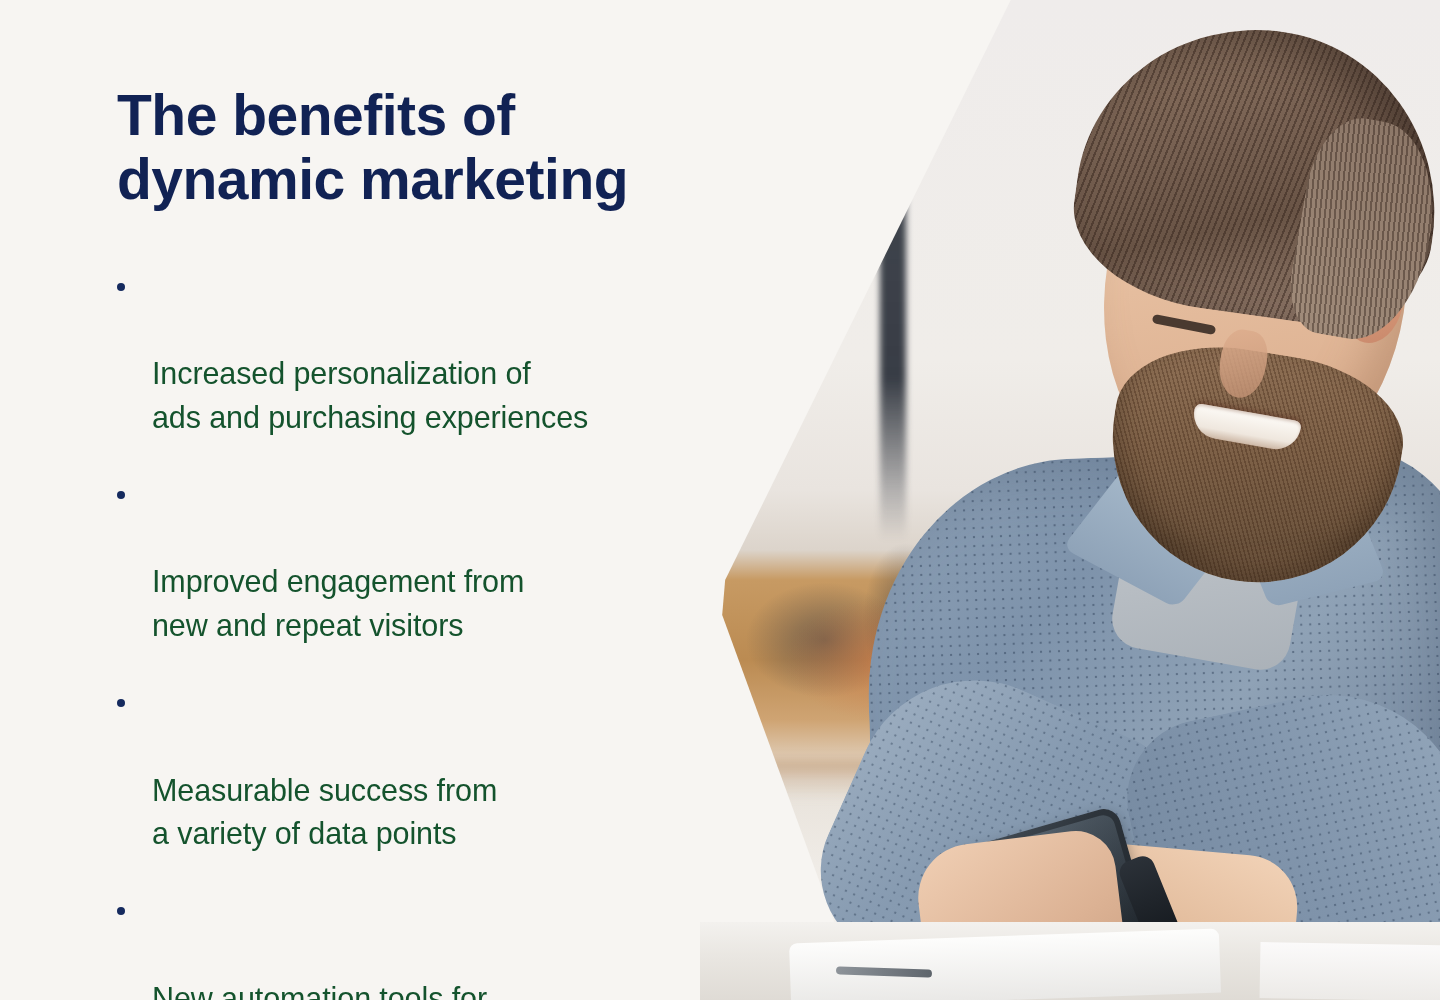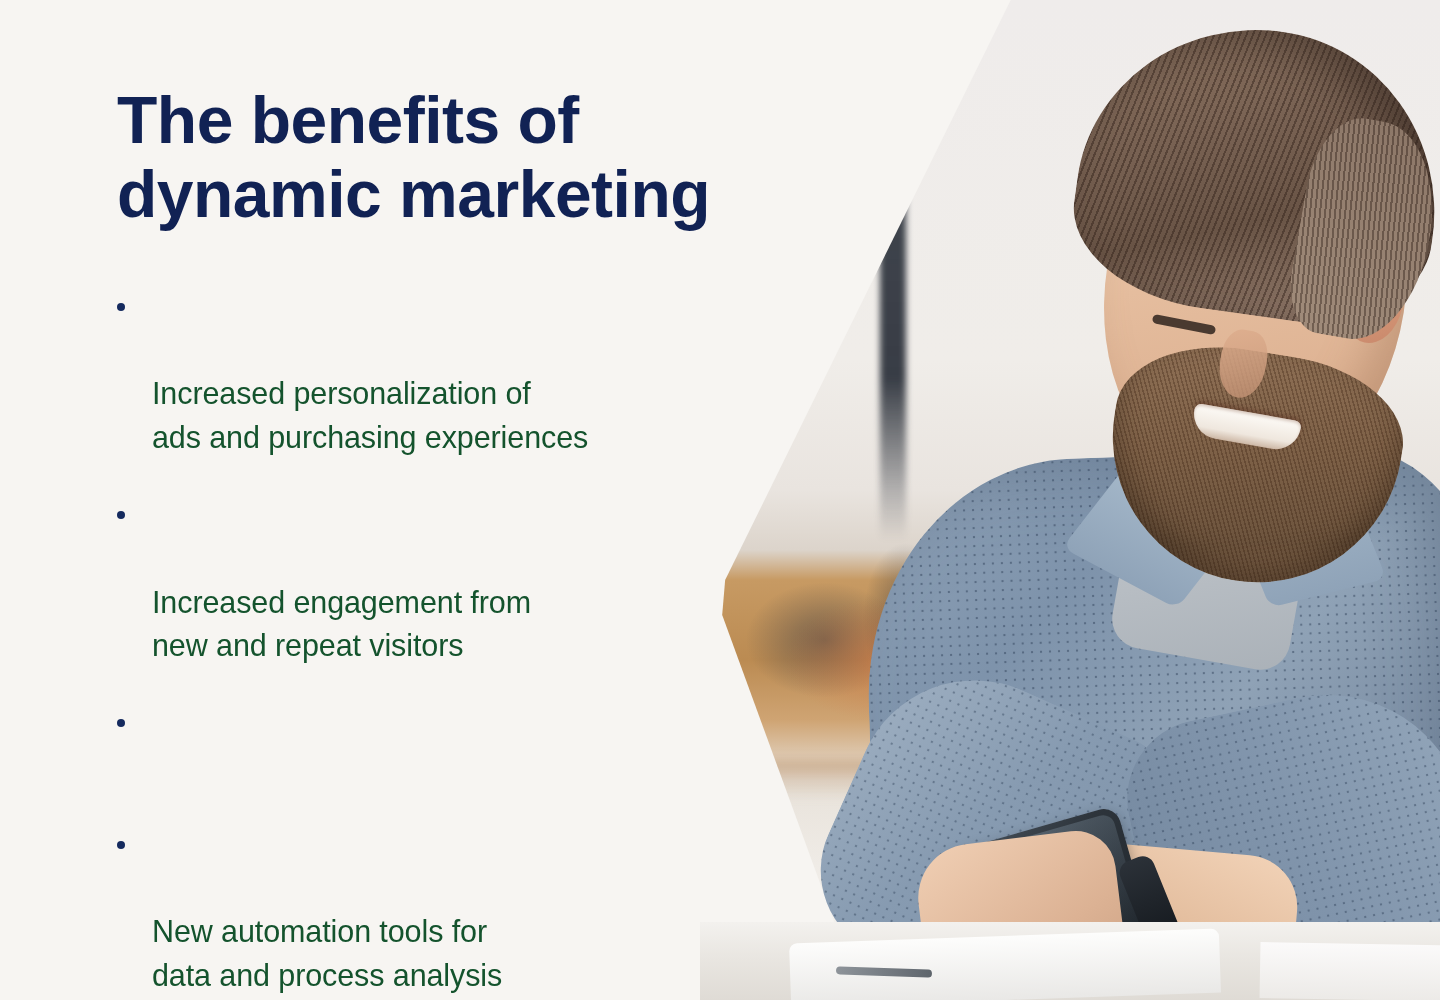--- a/index.html
+++ b/index.html
@@ -18,21 +18,21 @@
   }
 
   
   .copy {
     position:absolute;
     left:117px; top:84px;
     width:700px;
     z-index:5;
   }
   .headline {
-    font-size:66px;
+    font-size:57px;
     line-height:1.12;
     font-weight:700;
     letter-spacing:-0.5px;
     color:#112254;
     white-space:pre-line;
   }
 
   .bullets {
     margin-top:54px;
     list-style:none;
@@ -402,25 +402,27 @@
 dynamic marketing</h1>
 
     <ul class="bullets">
       <li class="bullet">
         <span class="dot"></span>
         <span>Increased personalization of
 ads and purchasing experiences</span>
       </li>
       <li class="bullet">
         <span class="dot"></span>
-        <span>Increased engagement from
+        <span>Improved engagement from
 new and repeat visitors</span>
       </li>
       <li class="bullet">
         <span class="dot"></span>
+        <span>Measurable success from
+a variety of data points</span>
       </li>
       <li class="bullet">
         <span class="dot"></span>
         <span>New automation tools for
 data and process analysis</span>
       </li>
 
     </ul>
 
   </div>

